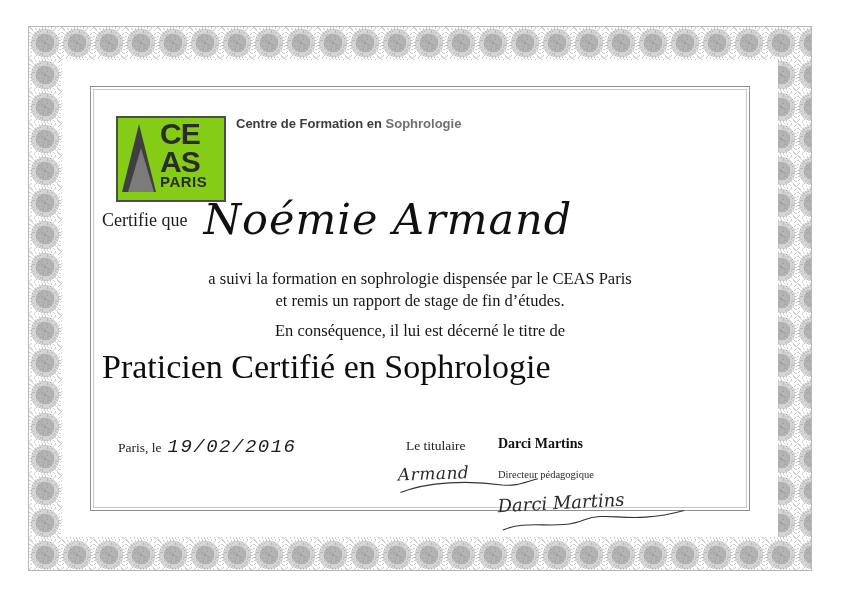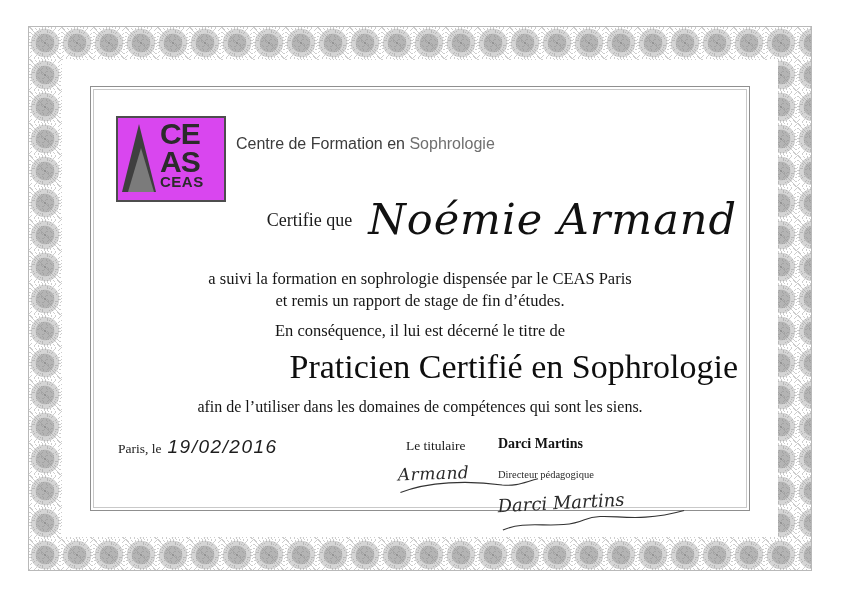--- a/index.html
+++ b/index.html
@@ -82,21 +82,21 @@
     left: 14px;
     top: 20px;
     display: flex;
     align-items: flex-start;
   }
   .logo-mark {
     position: relative;
     width: 106px;
     height: 82px;
     border: 2px solid #4d4d4d;
-    background: #d946ef;
+    background: #84cc16;
     overflow: hidden;
     flex: none;
   }
   .logo-mark .mountain {
     position: absolute;
     left: 4px;
     top: 6px;
     width: 0;
     height: 0;
     border-left: 17px solid transparent;
@@ -122,35 +122,36 @@
     line-height: 0.92;
     color: #2b2b2b;
     letter-spacing: -1px;
   }
   .logo-letters .l1 { font-size: 30px; display: block; }
   .logo-letters .l2 { font-size: 30px; display: block; }
   .logo-letters .l3 { font-size: 15px; display: block; letter-spacing: 0.5px; }
 
   .logo-caption {
     margin-left: 10px;
-    margin-top: 19px;
+    margin-top: 0;
     font-family: "Liberation Sans", sans-serif;
-    font-size: 16px;
+    font-size: 13px;
     color: #3c3c3c;
     white-space: nowrap;
+    font-weight: bold;
   }
   .logo-caption .accent { color: #6f6f6f; }
 
   
   .certifie-row {
     position: absolute;
     left: 0;
-    right: 1px;
+    right: 8px;
     top: 98px;
-    text-align: right;
+    text-align: left;
   }
   .certifie-label {
     font-size: 18px;
     color: #1c1c1c;
     vertical-align: baseline;
     position: relative;
     top: -8px;
   }
   .recipient-name {
     font-family: "DejaVu Serif", serif;
@@ -171,21 +172,21 @@
     color: #151515;
   }
   .para.line1 { top: 172px; }
   .para.line3 { top: 224px; }
 
   .title-main {
     position: absolute;
     left: 0;
     right: 0;
     top: 252px;
-    text-align: right;
+    text-align: left;
     font-size: 34px;
     color: #0e0e0e;
   }
   .para.line4 { top: 300px; font-size: 16px; }
 
   
   .sig-area {
     position: absolute;
     left: 0;
     right: 0;
@@ -193,21 +194,21 @@
     height: 90px;
   }
   .place-date {
     position: absolute;
     left: 16px;
     top: 0;
     font-size: 13.5px;
     white-space: nowrap;
   }
   .date-hand {
-    font-family: Liberation Sans, sans-serif;
+    font-family: Liberation Mono, monospace;
     font-style: italic;
     font-size: 19px;
     letter-spacing: 1.5px;
     margin-left: 6px;
     color: #1d1d1d;
   }
   .holder-label {
     position: absolute;
     left: 290px;
     top: 2px;
@@ -265,21 +266,21 @@
 
   <div class="content">
 
     <div class="logo-row">
       <div class="logo-mark">
         <span class="mountain"></span>
         <span class="mountain2"></span>
         <span class="logo-letters">
           <span class="l1">CE</span>
           <span class="l2">AS</span>
-          <span class="l3">CEAS</span>
+          <span class="l3">PARIS</span>
         </span>
       </div>
       <div class="logo-caption">
         <span>Centre de Formation en </span><span class="accent">Sophrologie</span>
       </div>
     </div>
 
     <div class="certifie-row">
       <span class="certifie-label">Certifie que</span>
       <span class="recipient-name">Noémie Armand</span>
@@ -287,21 +288,20 @@
 
     <div class="para line1">
       <div>a suivi la formation en sophrologie dispensée par le CEAS Paris</div>
       <div>et remis un rapport de stage de fin d’études.</div>
     </div>
 
     <div class="para line3">En conséquence, il lui est décerné le titre de</div>
 
     <div class="title-main">Praticien Certifié en Sophrologie</div>
 
-    <div class="para line4">afin de l’utiliser dans les domaines de compétences qui sont les siens.</div>
 
     <div class="sig-area">
 
       <div class="place-date">
         <span>Paris, le</span><span class="date-hand">19/02/2016</span>
       </div>
 
       <div class="holder-label">Le titulaire</div>
       <div class="holder-sign">
         <span>Armand</span>

